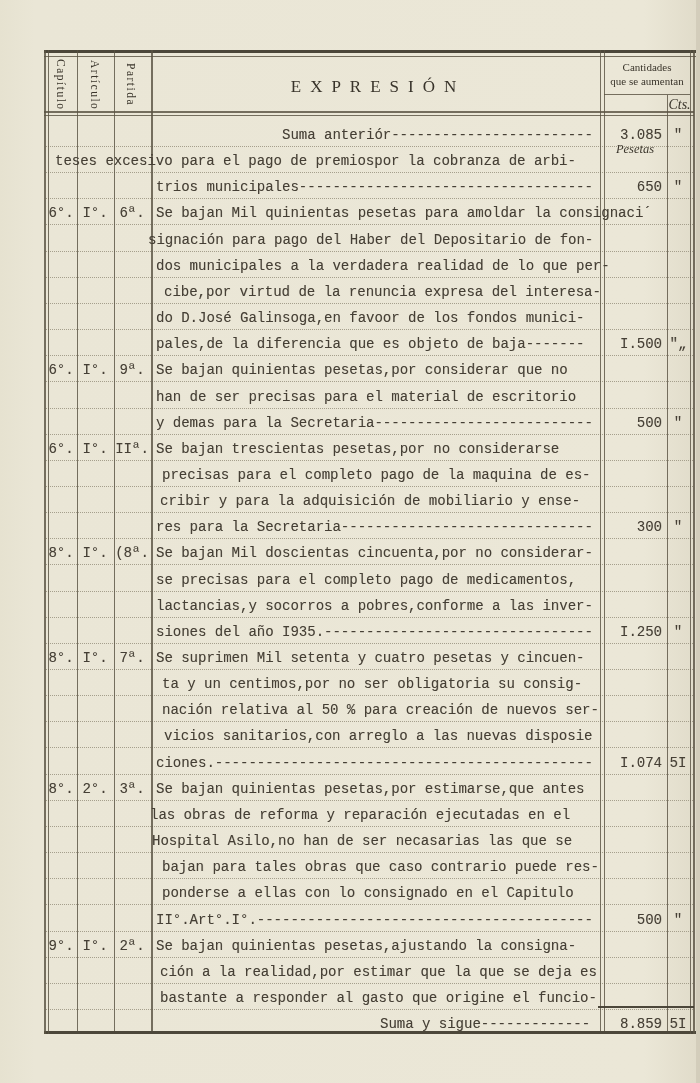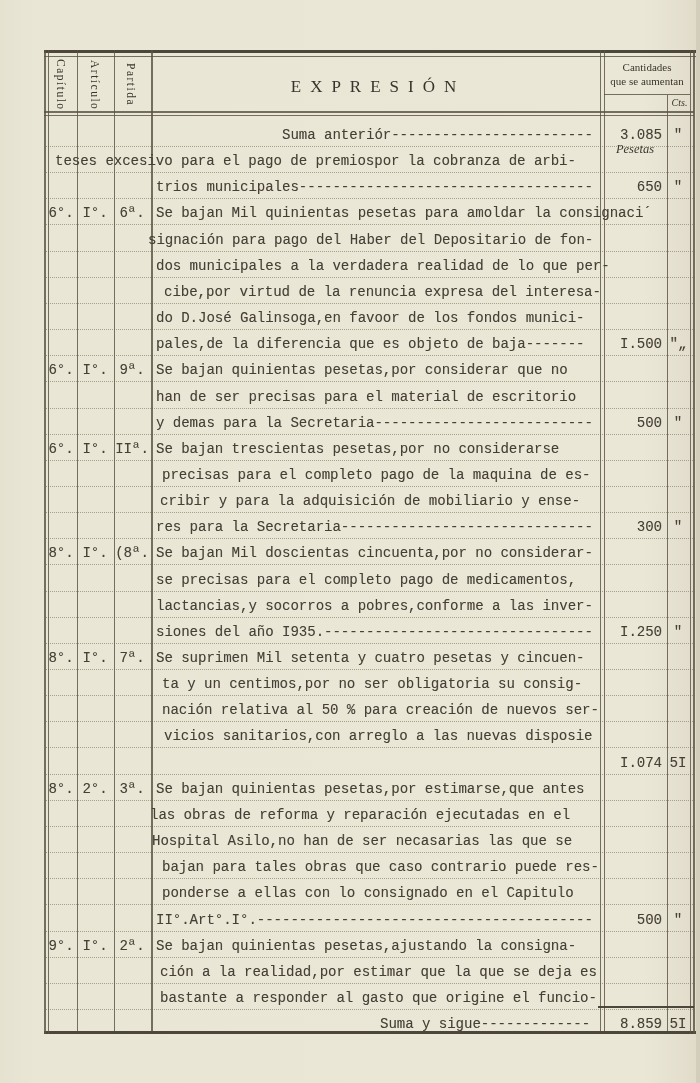--- a/index.html
+++ b/index.html
@@ -43,21 +43,21 @@
     position:absolute;left:603px;top:61px;width:88px;text-align:center;
     font-family:"Liberation Serif","DejaVu Serif",serif;
     font-size:11px;line-height:13.5px;color:#3a352b;z-index:3;
   }
   .subh{
     position:absolute;top:97px;text-align:center;
     font-family:"Liberation Serif","DejaVu Serif",serif;
     font-style:italic;color:#3a352b;z-index:3;
   }
   .subh.pes{left:603px;width:64px;font-size:12.5px;margin-top:45px;}
-  .subh.cts{left:667px;width:25px;font-size:10px;}
+  .subh.cts{left:667px;width:25px;font-size:14px;}
 </style>
 </head>
 <body>
 
 <div class="page">
 
   <div>
     <div class="gl heavy" style="left:44px;top:50px;width:652px;height:3px;"></div>
     <div class="gl" style="left:44px;top:56px;width:652px;height:1px;"></div>
     <div class="gl" style="left:44px;top:111px;width:650px;height:2px;"></div>
@@ -207,20 +207,21 @@
       <div class="rule" style="top: 721px;"></div>
       <div class="tl" style="top: 699px;">
         <span class="txt" style="left: 162px;">nación relativa al 50 % para creación de nuevos ser-</span>
       </div>
       <div class="rule" style="top: 747px;"></div>
       <div class="tl" style="top: 725px;">
         <span class="txt" style="left: 164px;">vicios sanitarios,con arreglo a las nuevas disposie</span>
       </div>
       <div class="rule" style="top: 774px;"></div>
       <div class="tl" style="top: 752px;">
+        <span class="txt" style="left: 156px;">ciones.---------------------------------------------</span>
         <span class="amt">I.074</span>
         <span class="ctsv">5I</span>
       </div>
       <div class="rule" style="top: 800px;"></div>
       <div class="tl" style="top: 778px;">
         <span class="cap">8°.</span>
         <span class="art">2°.</span>
         <span class="part">3ª.</span>
         <span class="txt" style="left: 156px;">Se bajan quinientas pesetas,por estimarse,que antes</span>
       </div>

